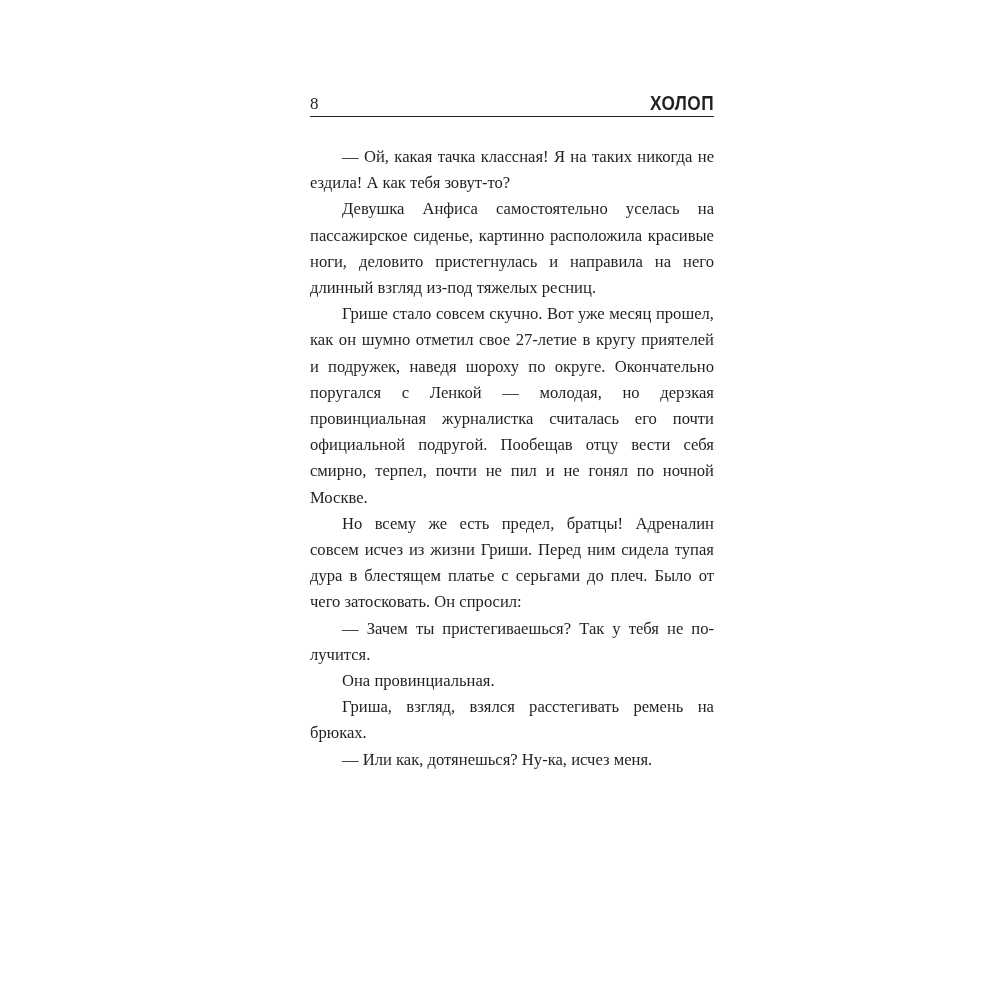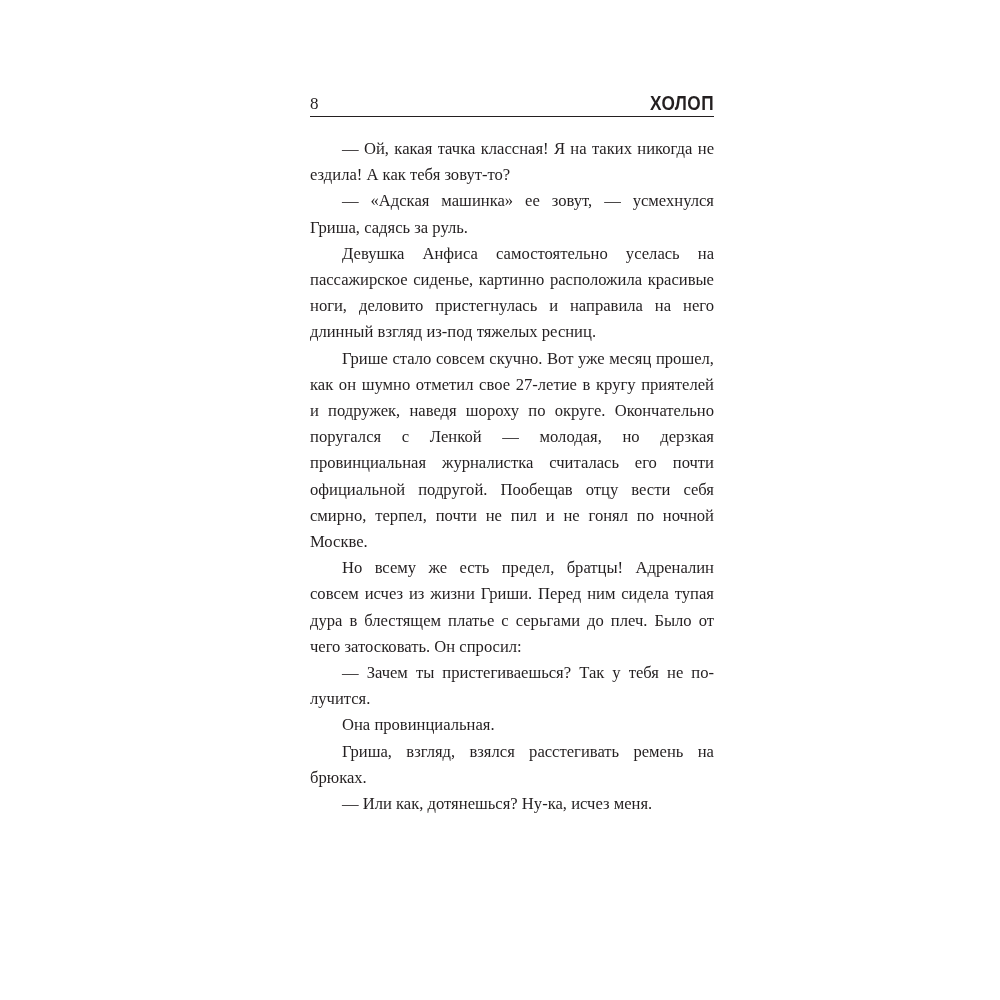--- a/index.html
+++ b/index.html
@@ -13,38 +13,37 @@
     display: flex; justify-content: space-between; align-items: flex-end;
     height: 30px; border-bottom: 1.3px solid #231f20;
     padding-bottom: 2px;
   }
   .page-number { font-size: 17px; line-height: 20px; }
   .book-title {
     font-family: "Liberation Sans Narrow", "Liberation Sans", "DejaVu Sans", sans-serif;
     font-weight: bold; font-size: 21px; line-height: 22px; letter-spacing: 0.5px;
     transform: scaleX(0.82); transform-origin: right bottom;
   }
-  .body { margin-top: 19px; }
+  .body { margin-top: 27px; }
   .body p {
     margin: 0; font-size: 16.6px; line-height: 26.2px;
     text-indent: 32px; text-align: justify; text-align-last: left;
     hyphens: manual;
   }
 </style>
 </head>
 <body>
 
 <div class="page">
   <div class="running-head">
     <span class="page-number">8</span>
     <span class="book-title">ХОЛОП</span>
   </div>
   <div class="body">
     <p>— Ой, какая тачка классная! Я на таких никогда не ездила! А как тебя зовут-то?</p>
-    <p>— «Адская машинка» ее зовут, — усмехнулся Гриша, садясь за руль.</p>
     <p>Девушка Анфиса самостоятельно уселась на пассажирское сиденье, картинно расположила красивые ноги, деловито пристегнулась и напра­вила на него длинный взгляд из-под тяжелых ресниц.</p>
     <p>Грише стало совсем скучно. Вот уже месяц прошел, как он шумно отметил свое 27-летие в кругу приятелей и подружек, наведя шороху по округе. Окончательно поругался с Ленкой — мо­лодая, но дерзкая провинциальная журналистка считалась его почти официальной подругой. По­обещав отцу вести себя смирно, терпел, почти не пил и не гонял по ночной Москве.</p>
     <p>Но всему же есть предел, братцы! Адреналин совсем исчез из жизни Гриши. Перед ним сидела тупая дура в блестящем платье с серьгами до плеч. Было от чего затосковать. Он спросил:</p>
     <p>— Зачем ты пристегиваешься? Так у тебя не по­лучится.</p>
     <p>Она провинциальная.</p>
     <p>Гриша, взгляд, взялся расстегивать ремень на брюках.</p>
     <p>— Или как, дотянешься? Ну-ка, исчез меня.</p>
   </div>
 </div>
 

